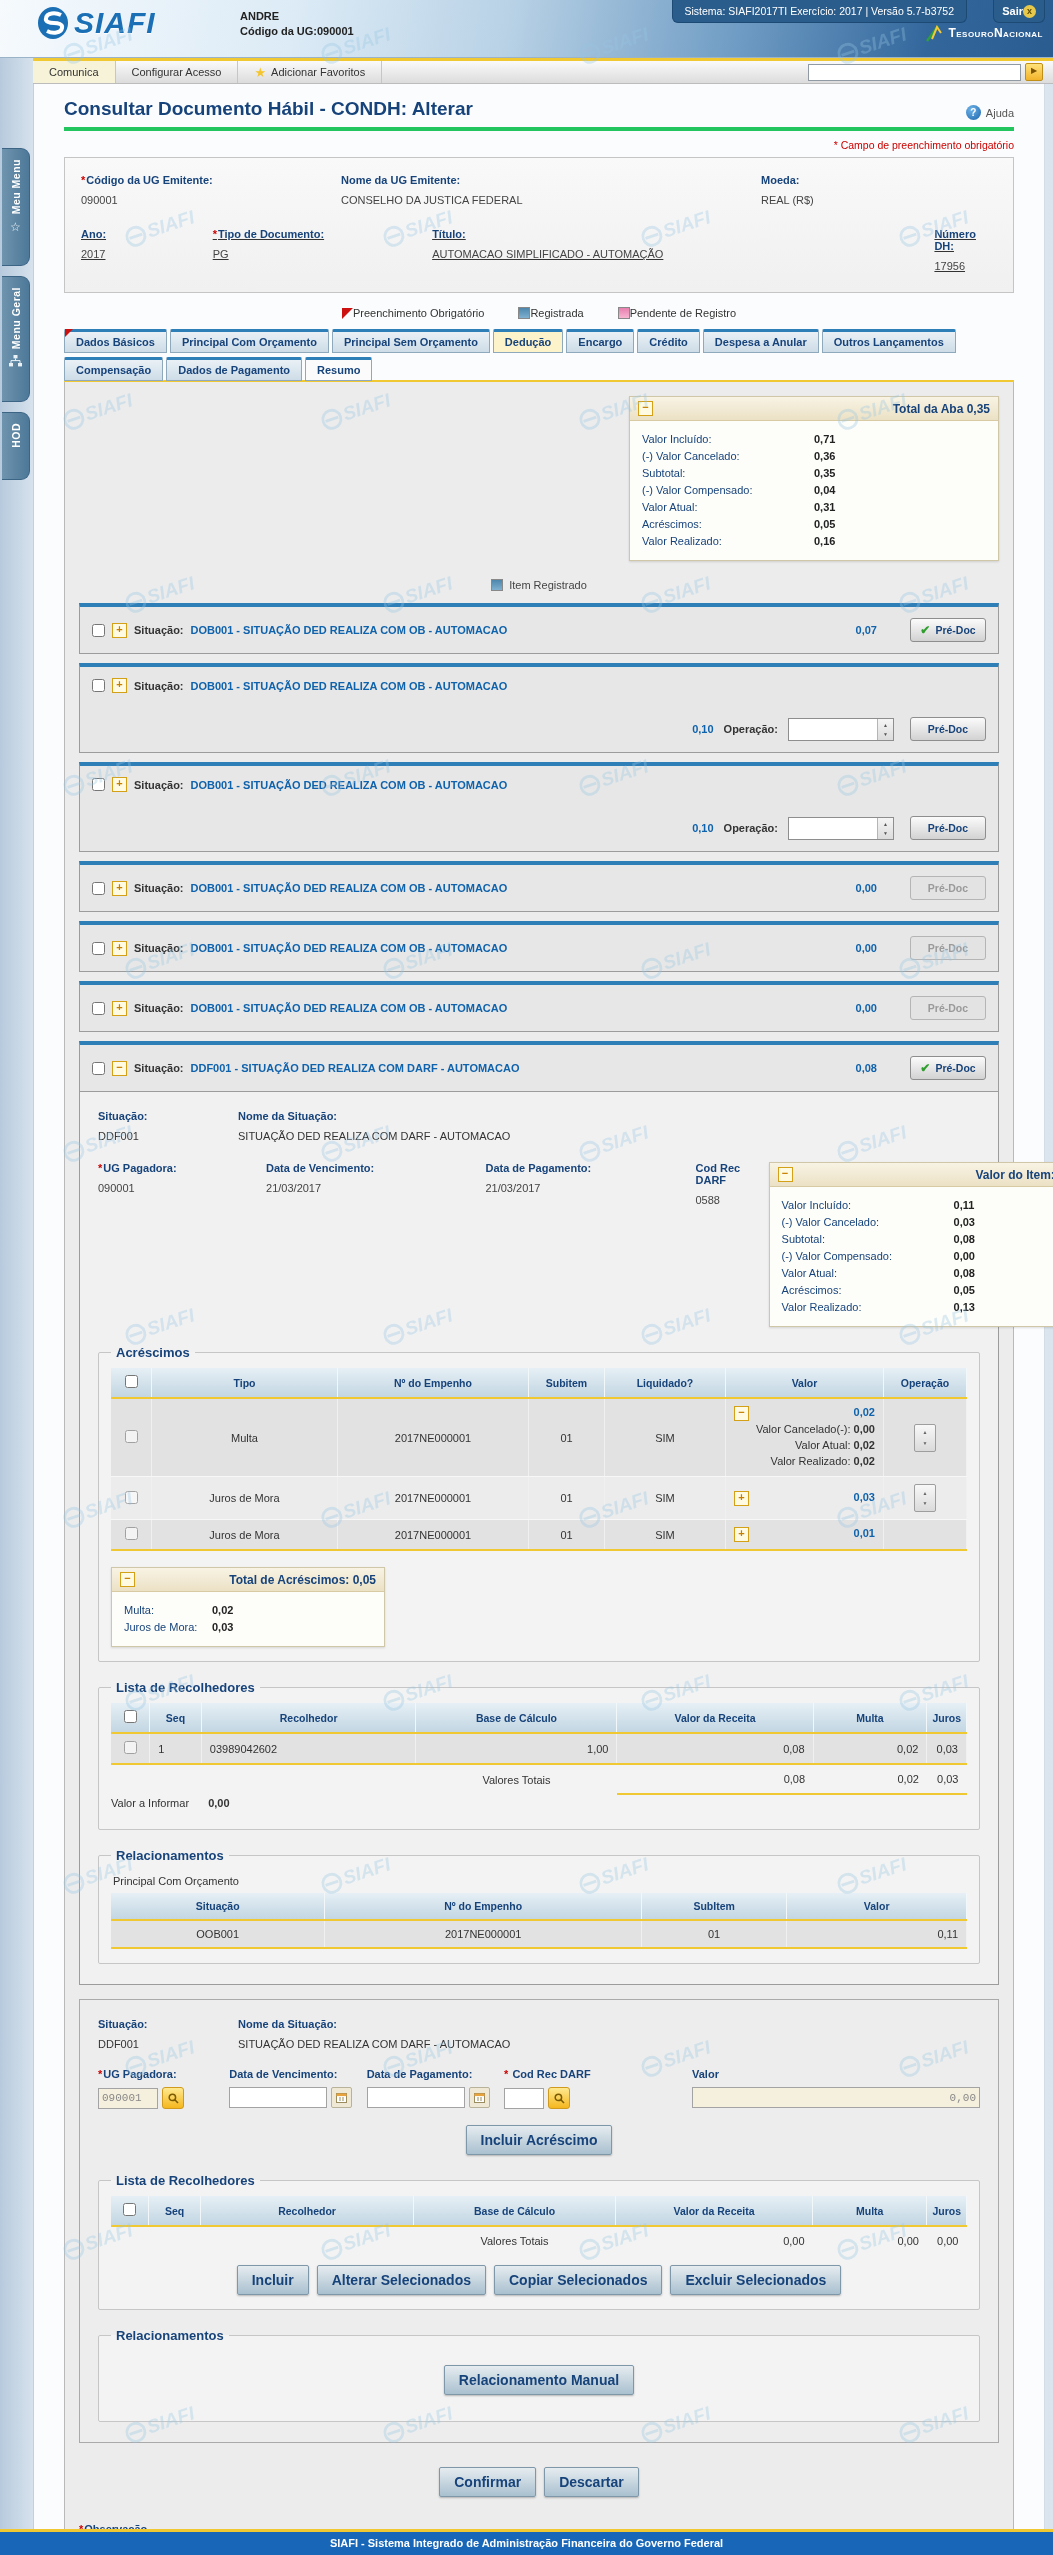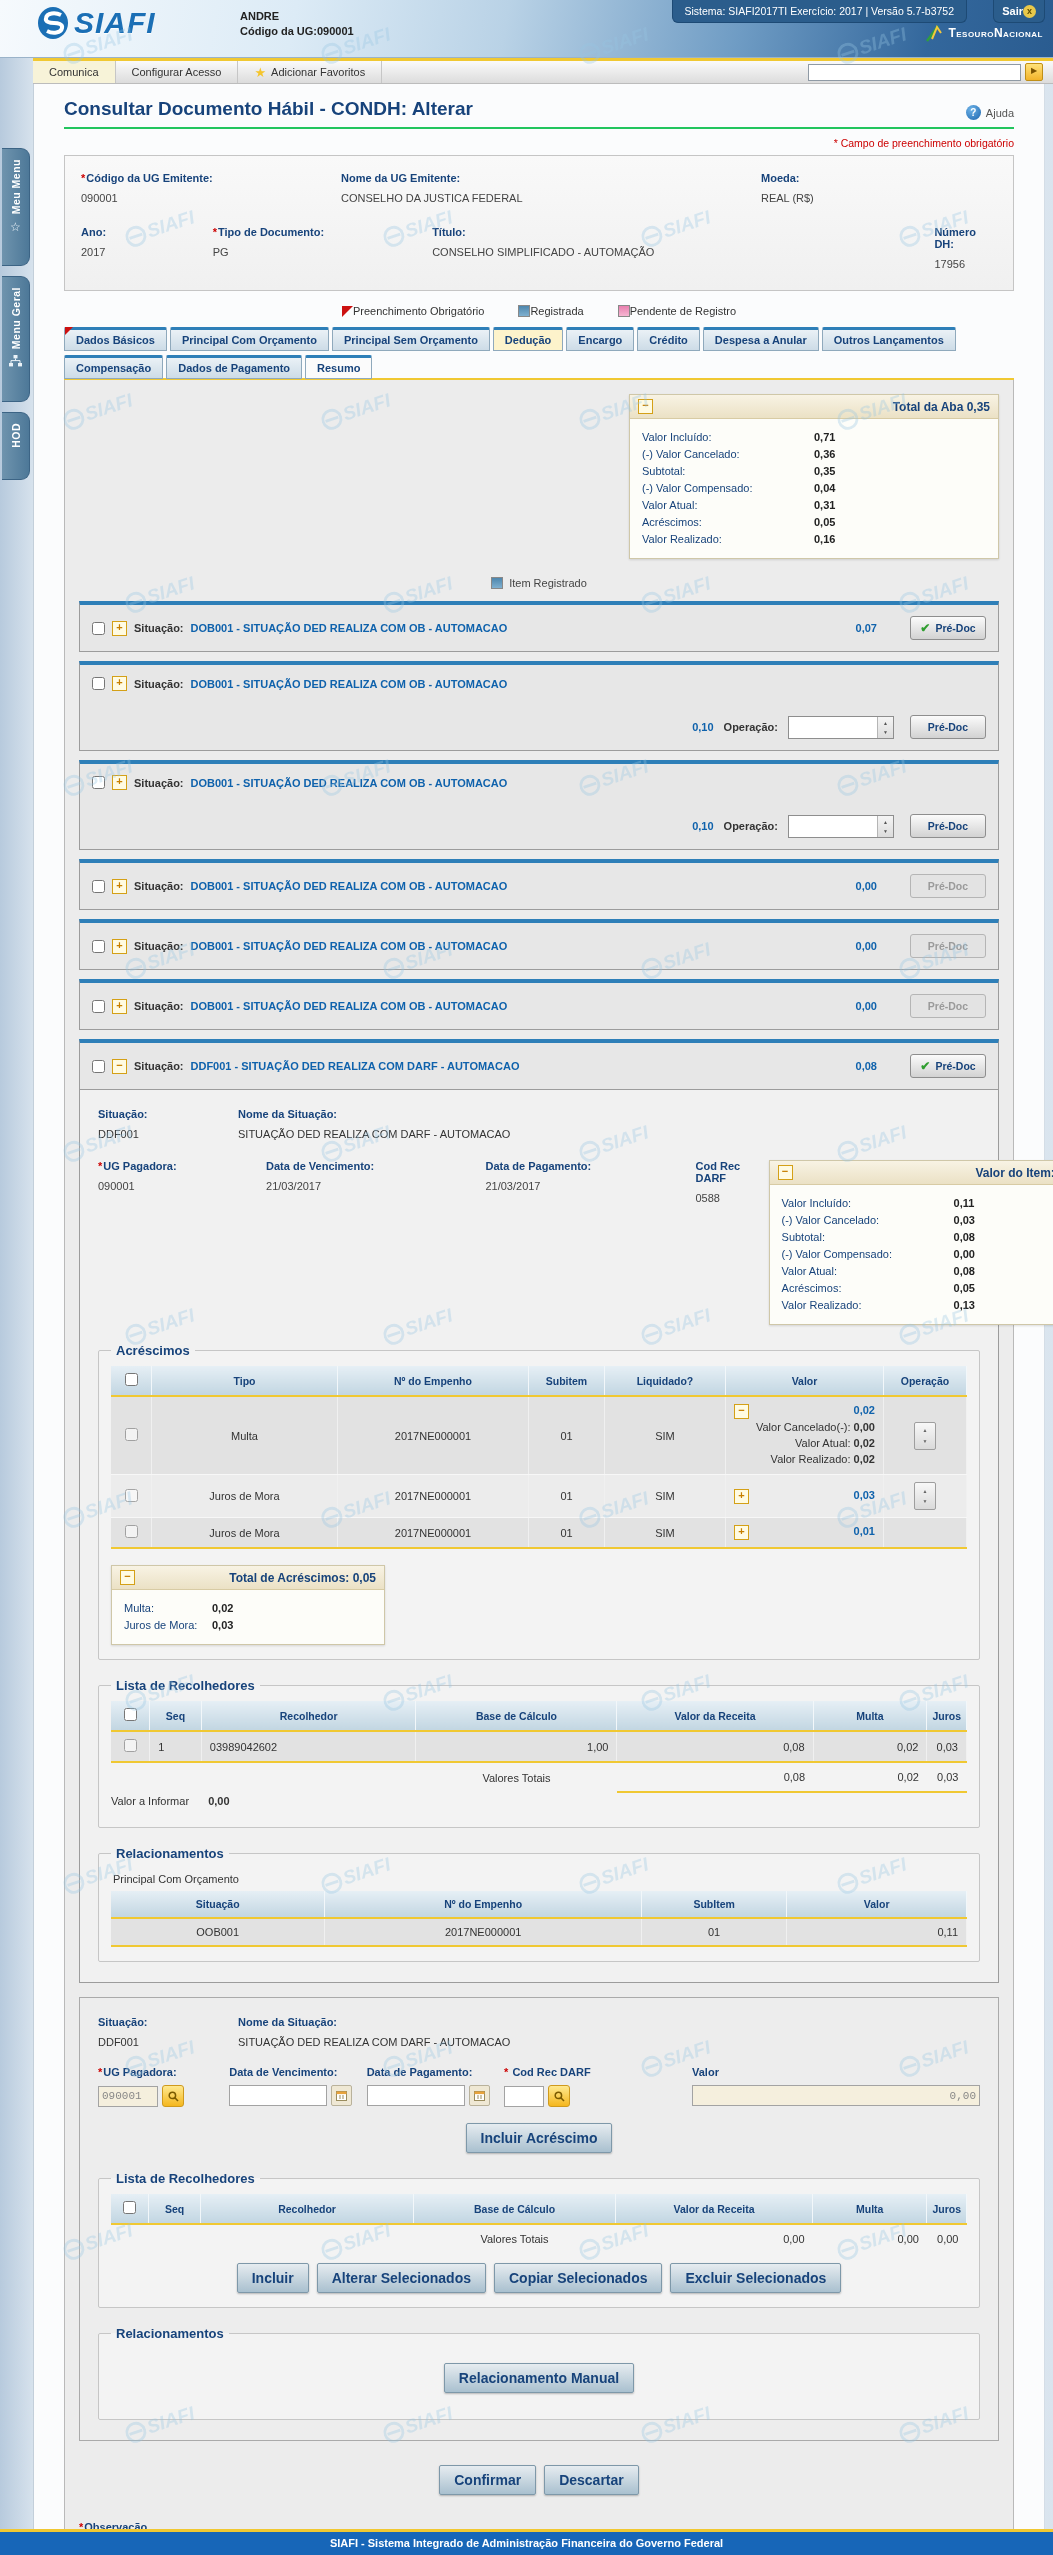--- a/index.html
+++ b/index.html
@@ -46,30 +46,30 @@
   
   .sidebar{position:absolute;left:2px;top:148px;width:28px;z-index:2;display:flex;flex-direction:column;gap:10px;}
   .vtab{background:linear-gradient(90deg,#6f94ae,#4d7898);border:1px solid #3c6485;border-left:none;
     border-radius:0 9px 9px 0;color:#fff;display:flex;flex-direction:column;align-items:center;
     padding:10px 0;gap:6px;cursor:pointer;}
   .vtab .vtxt{writing-mode:vertical-rl;transform:rotate(180deg);font-size:10.5px;font-weight:bold;letter-spacing:.5px;}
   .vicon{font-size:12px;color:#eaf2f8;}
   
   .main{position:relative;z-index:1;margin-left:33px;margin-right:8px;background:#fbfcfd;
     border-left:1px solid #c3cfda;border-right:1px solid #d4dde6;padding:14px 30px 18px 30px;min-height:2380px;box-sizing:border-box;}
-  .titlerow{display:flex;align-items:flex-end;justify-content:space-between;border-bottom:2px solid #22c55e;padding-bottom:7px;}
+  .titlerow{display:flex;align-items:flex-end;justify-content:space-between;border-bottom:4px solid #22c55e;padding-bottom:7px;}
   .ptitle{font-size:19px;font-weight:bold;color:#17437b;}
   .ajuda{display:flex;align-items:center;gap:5px;color:#555;cursor:pointer;}
   .help-ic{width:15px;height:15px;border-radius:50%;background:radial-gradient(circle at 35% 30%,#6db3e8,#1c64ad);
     color:#fff;font-weight:bold;font-size:10px;line-height:15px;text-align:center;}
   .reqnote{text-align:right;color:#cc0000;font-size:10.5px;margin:8px 0 6px;}
   
   .docbox{border:1px solid #c5c5c5;background:linear-gradient(#f9f9f9,#f0f0f0);padding:16px 16px 20px;margin-bottom:14px;}
   .frow{display:flex;margin-bottom:22px;}
-  .frow:last-child{margin-bottom:0;}
+  .frow:last-child{margin-bottom:0;text-decoration:underline;}
   .fld{display:flex;flex-direction:column;gap:8px;}
   .flabel{color:#17437b;font-weight:bold;}
   .fval{color:#444;}
   .req{color:#cc0000;font-weight:bold;margin-right:1px;}
   
   .legend{display:flex;justify-content:center;align-items:center;gap:34px;margin:10px 0 10px;color:#333;}
   .lg{display:flex;align-items:center;gap:0;}
   .flagicon{width:0;height:0;border-top:11px solid #cc1111;border-right:11px solid transparent;}
   .sq{width:10px;height:10px;border:1px solid #888;}
   .sq.blue{background:linear-gradient(#4d86ad,#7fb0d0);}
@@ -267,21 +267,21 @@
       <div class="fld" style="width:135px;">
         <span class="flabel">Ano:</span>
         <span class="fval">2017</span>
       </div>
       <div class="fld" style="width:225px;">
         <span class="flabel"><span class="req">*</span><span>Tipo de Documento:</span></span>
         <span class="fval">PG</span>
       </div>
       <div class="fld" style="width:515px;">
         <span class="flabel">Título:</span>
-        <span class="fval">CONSELHO SIMPLIFICADO - AUTOMAÇÃO</span>
+        <span class="fval">AUTOMACAO SIMPLIFICADO - AUTOMAÇÃO</span>
       </div>
       <div class="fld">
         <span class="flabel">Número DH:</span>
         <span class="fval">17956</span>
       </div>
     </div>
   </div>
 
   <div class="legend">
     <span class="lg">

